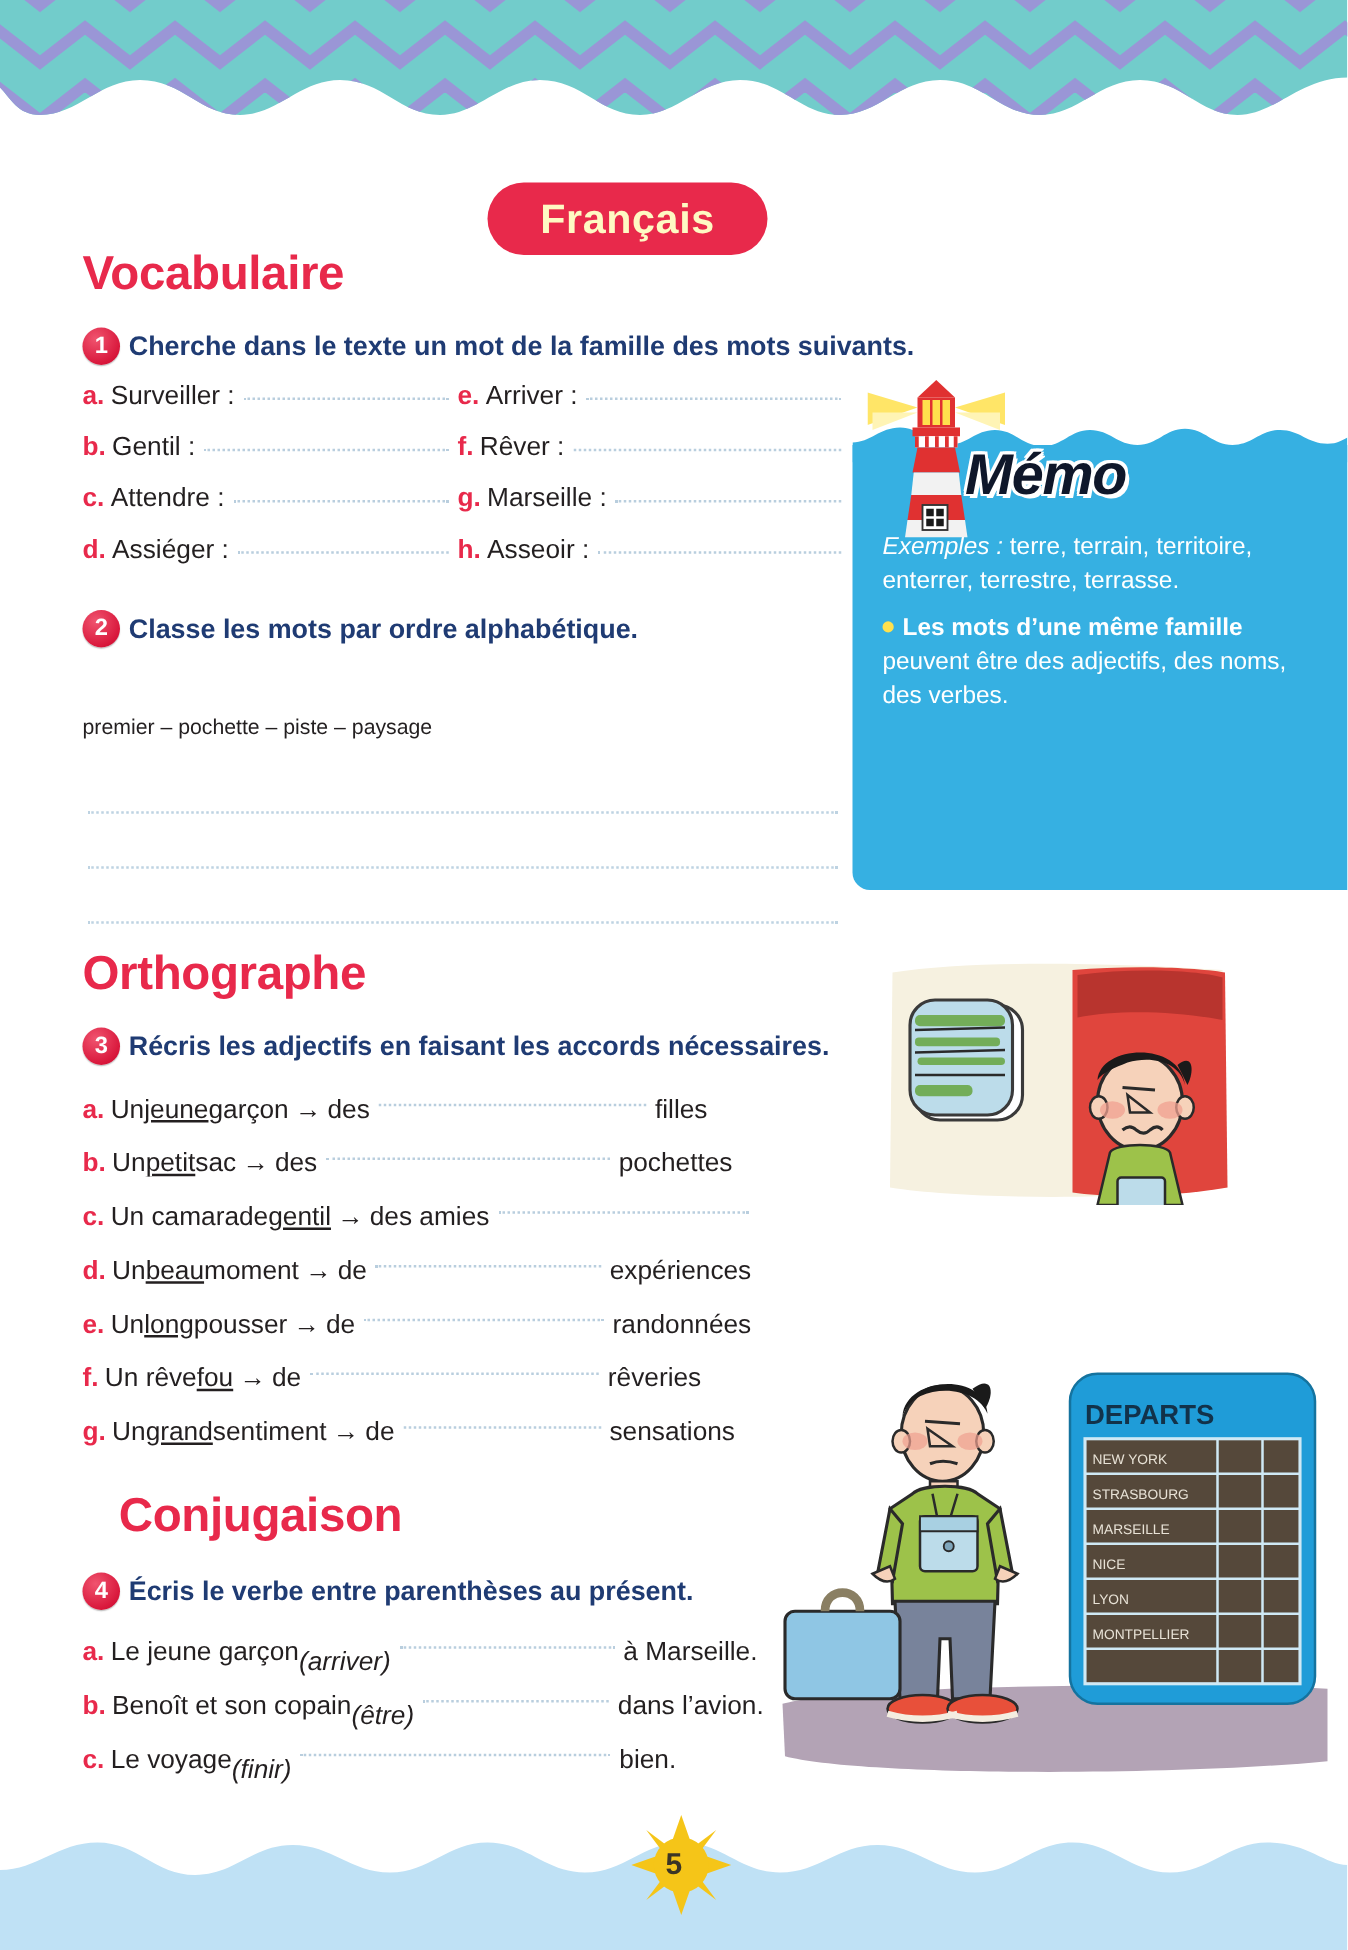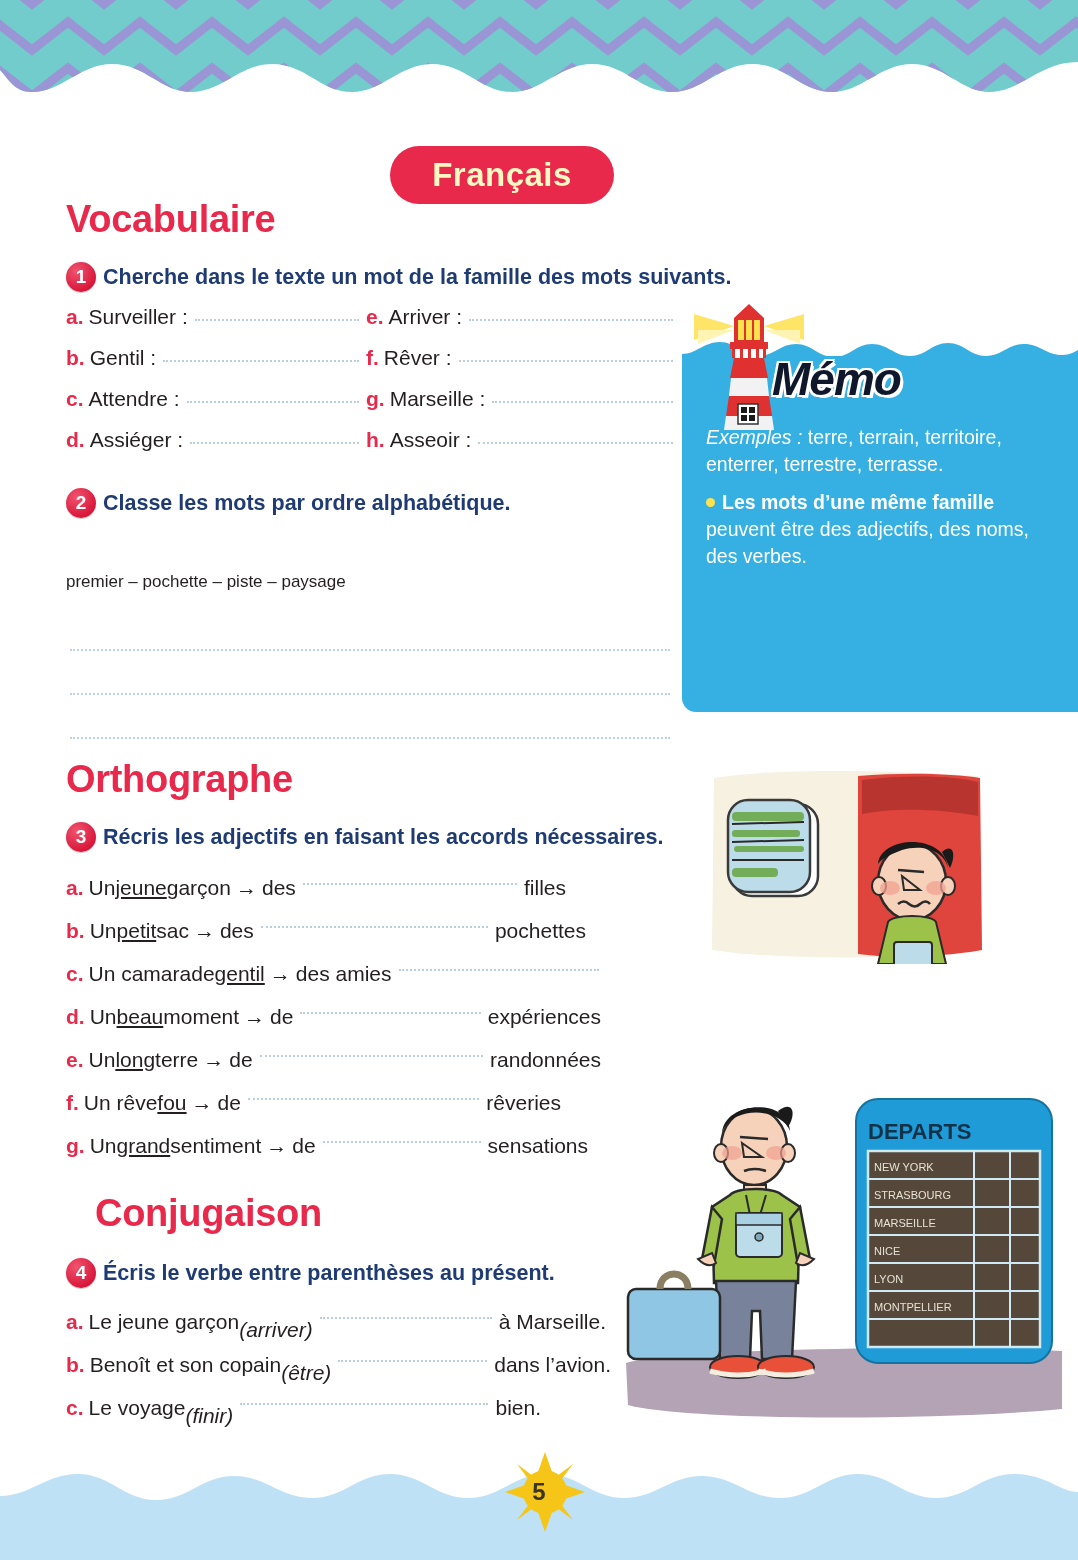--- a/index.html
+++ b/index.html
@@ -449,21 +449,21 @@
       <span> moment</span>
       <span class="arrow">→</span>
       <span>de</span>
     <span class="dots"></span>
     <span>expériences</span>
   </div>
   <div class="row" style="width:535px;">
     <span class="marker">e.</span>
     <span>Un </span>
       <u>long</u>
-      <span> terre</span>
+      <span> pousser</span>
       <span class="arrow">→</span>
       <span>de</span>
     <span class="dots"></span>
     <span>randonnées</span>
   </div>
   <div class="row" style="width:495px;">
     <span class="marker">f.</span>
     <span>Un rêve </span>
       <u>fou</u>
       <span></span>

